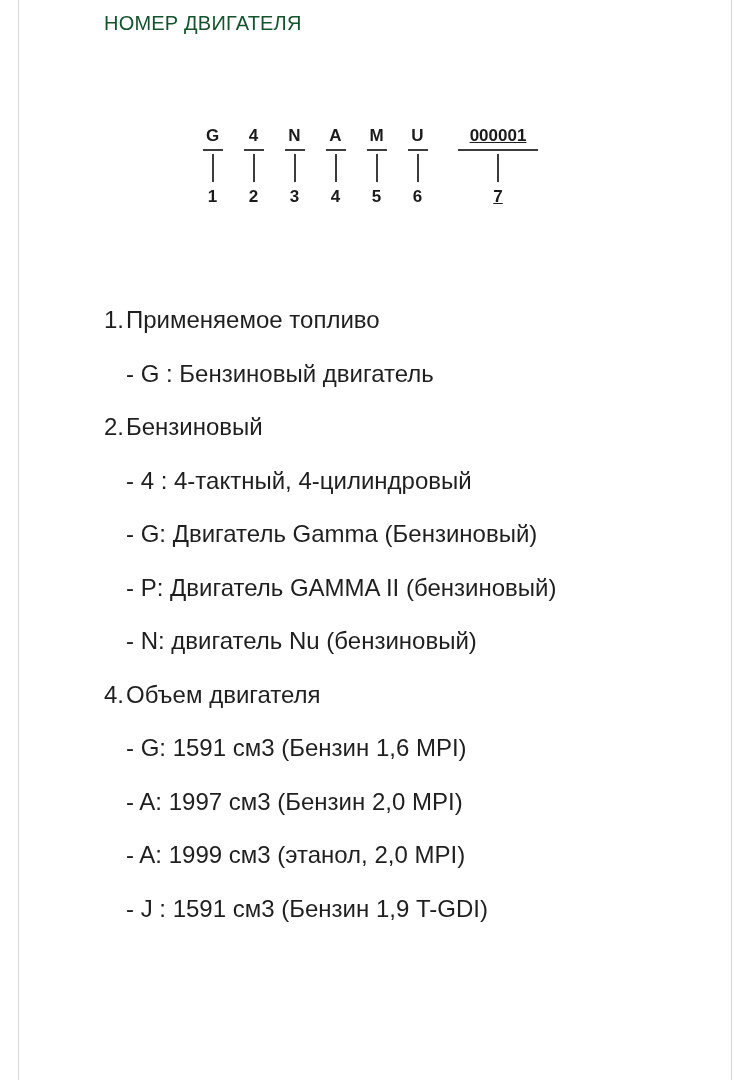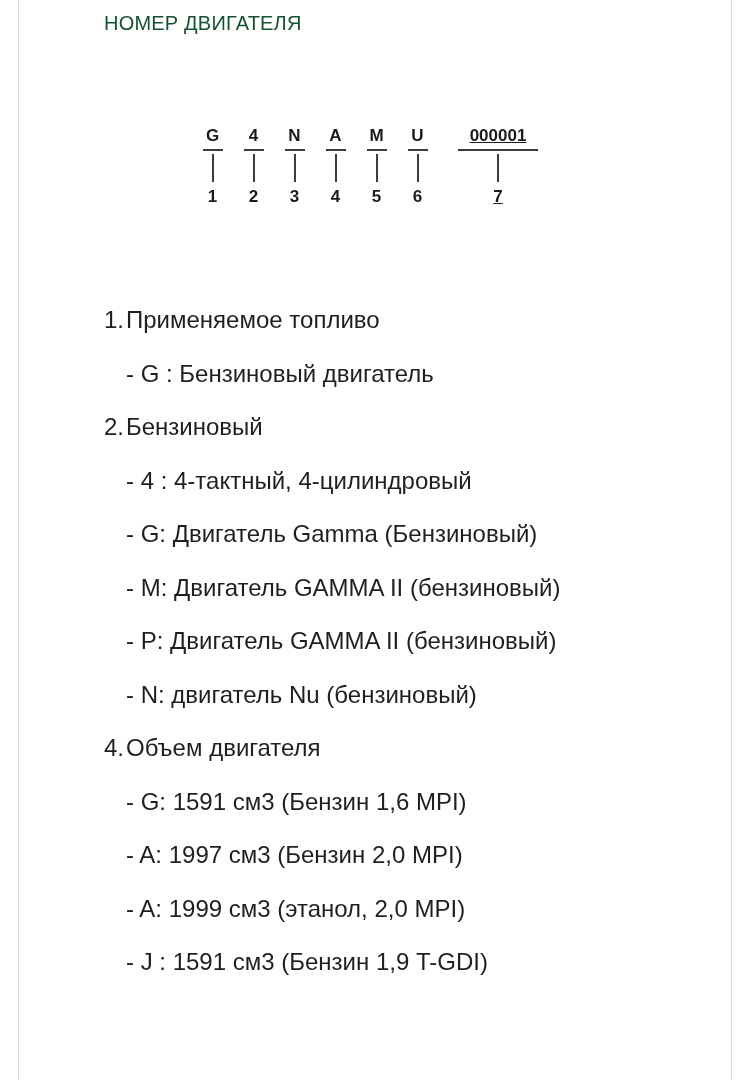--- a/index.html
+++ b/index.html
@@ -148,21 +148,20 @@
       <span class="secnum">1.</span><span>Применяемое топливо</span>
     </div>
     <div class="line sub">- G : Бензиновый двигатель</div>
 
     <div class="line t">
       <span class="secnum">2.</span><span>Бензиновый</span>
     </div>
     <div class="line sub">- 4 : 4-тактный, 4-цилиндровый</div>
 
     <div class="line sub">- G: Двигатель Gamma (Бензиновый)</div>
-    <div class="line sub">- M: Двигатель GAMMA II (бензиновый)</div>
     <div class="line sub">- P: Двигатель GAMMA II (бензиновый)</div>
     <div class="line sub">- N: двигатель Nu (бензиновый)</div>
 
     <div class="line t">
       <span class="secnum">4.</span><span>Объем двигателя</span>
     </div>
     <div class="line sub">- G: 1591 см3 (Бензин 1,6 MPI)</div>
     <div class="line sub">- A: 1997 см3 (Бензин 2,0 MPI)</div>
     <div class="line sub">- A: 1999 см3 (этанол, 2,0 MPI)</div>
     <div class="line sub">- J : 1591 см3 (Бензин 1,9 T-GDI)</div>

